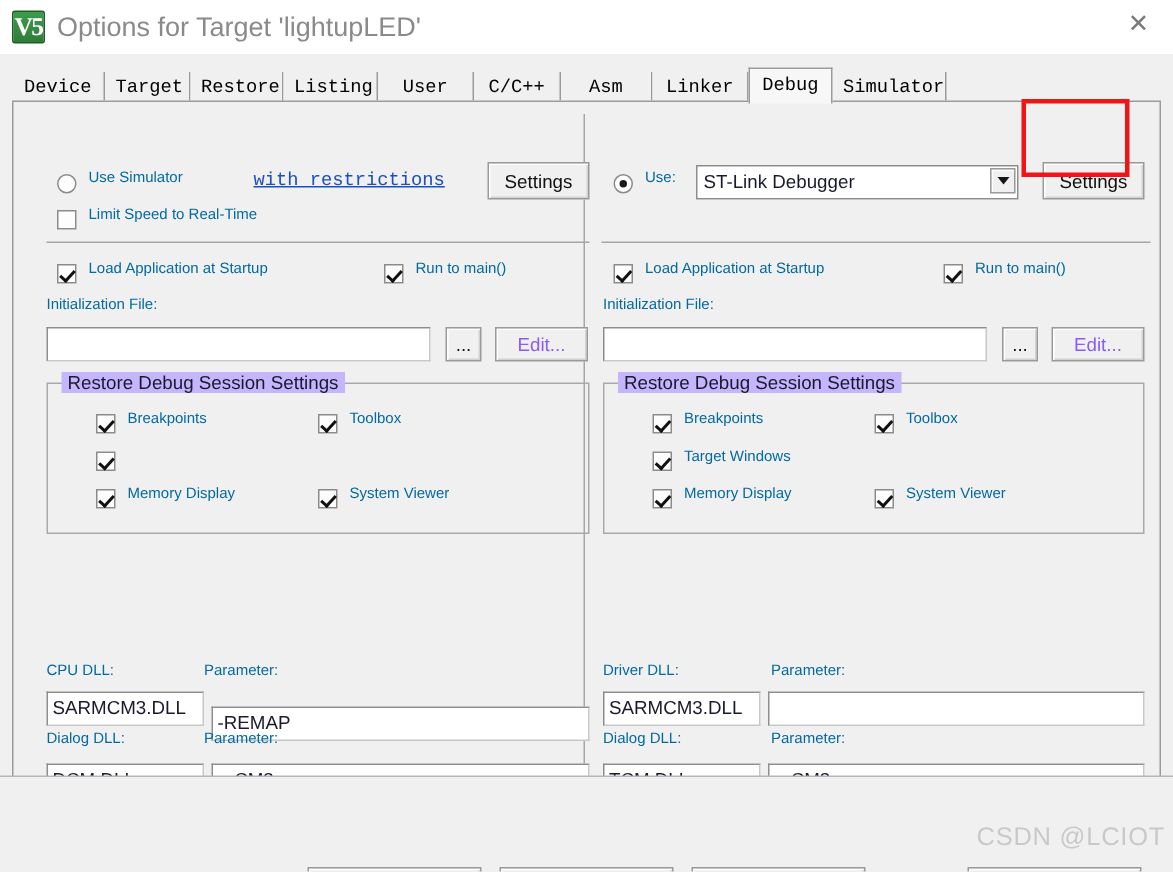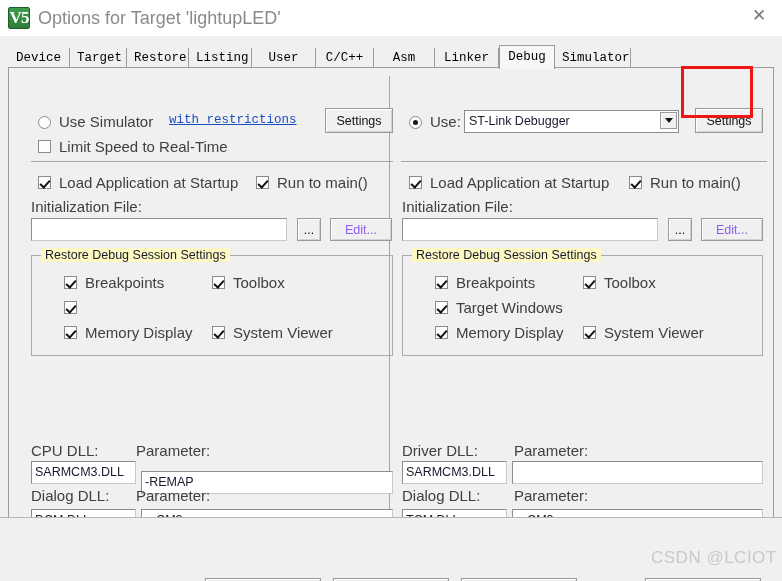--- a/index.html
+++ b/index.html
@@ -133,22 +133,22 @@
   .hsep {
     position: absolute;
     height: 1px;
     background: #a6a6a6;
   }
 
   
   .lbl {
     position: absolute;
     font-family: "Liberation Sans", sans-serif;
-    font-size: 15px;
-    color: #404040;
+    font-size: 10px;
+    color: #0369a1;
     white-space: nowrap;
   }
 
   .radio {
     position: absolute;
     width: 13px; height: 13px;
     border-radius: 50%;
     background: #fdfdfd;
     border: 1px solid #8b8b8b;
     box-sizing: border-box;
@@ -268,21 +268,21 @@
 
   
   .group {
     position: absolute;
     border: 1px solid #a9a9a9;
     box-sizing: border-box;
   }
   .group > .gtitle {
     position: absolute;
     top: -8px; left: 9px;
-    background: #fef9c3;
+    background: #c4b5fd;
     padding: 0 4px;
     font-size: 12.5px;
     color: #1a1a2e;
     font-family: "Liberation Sans", sans-serif;
     white-space: nowrap;
   }
 
   
   #footer-sep {
     position: absolute;

